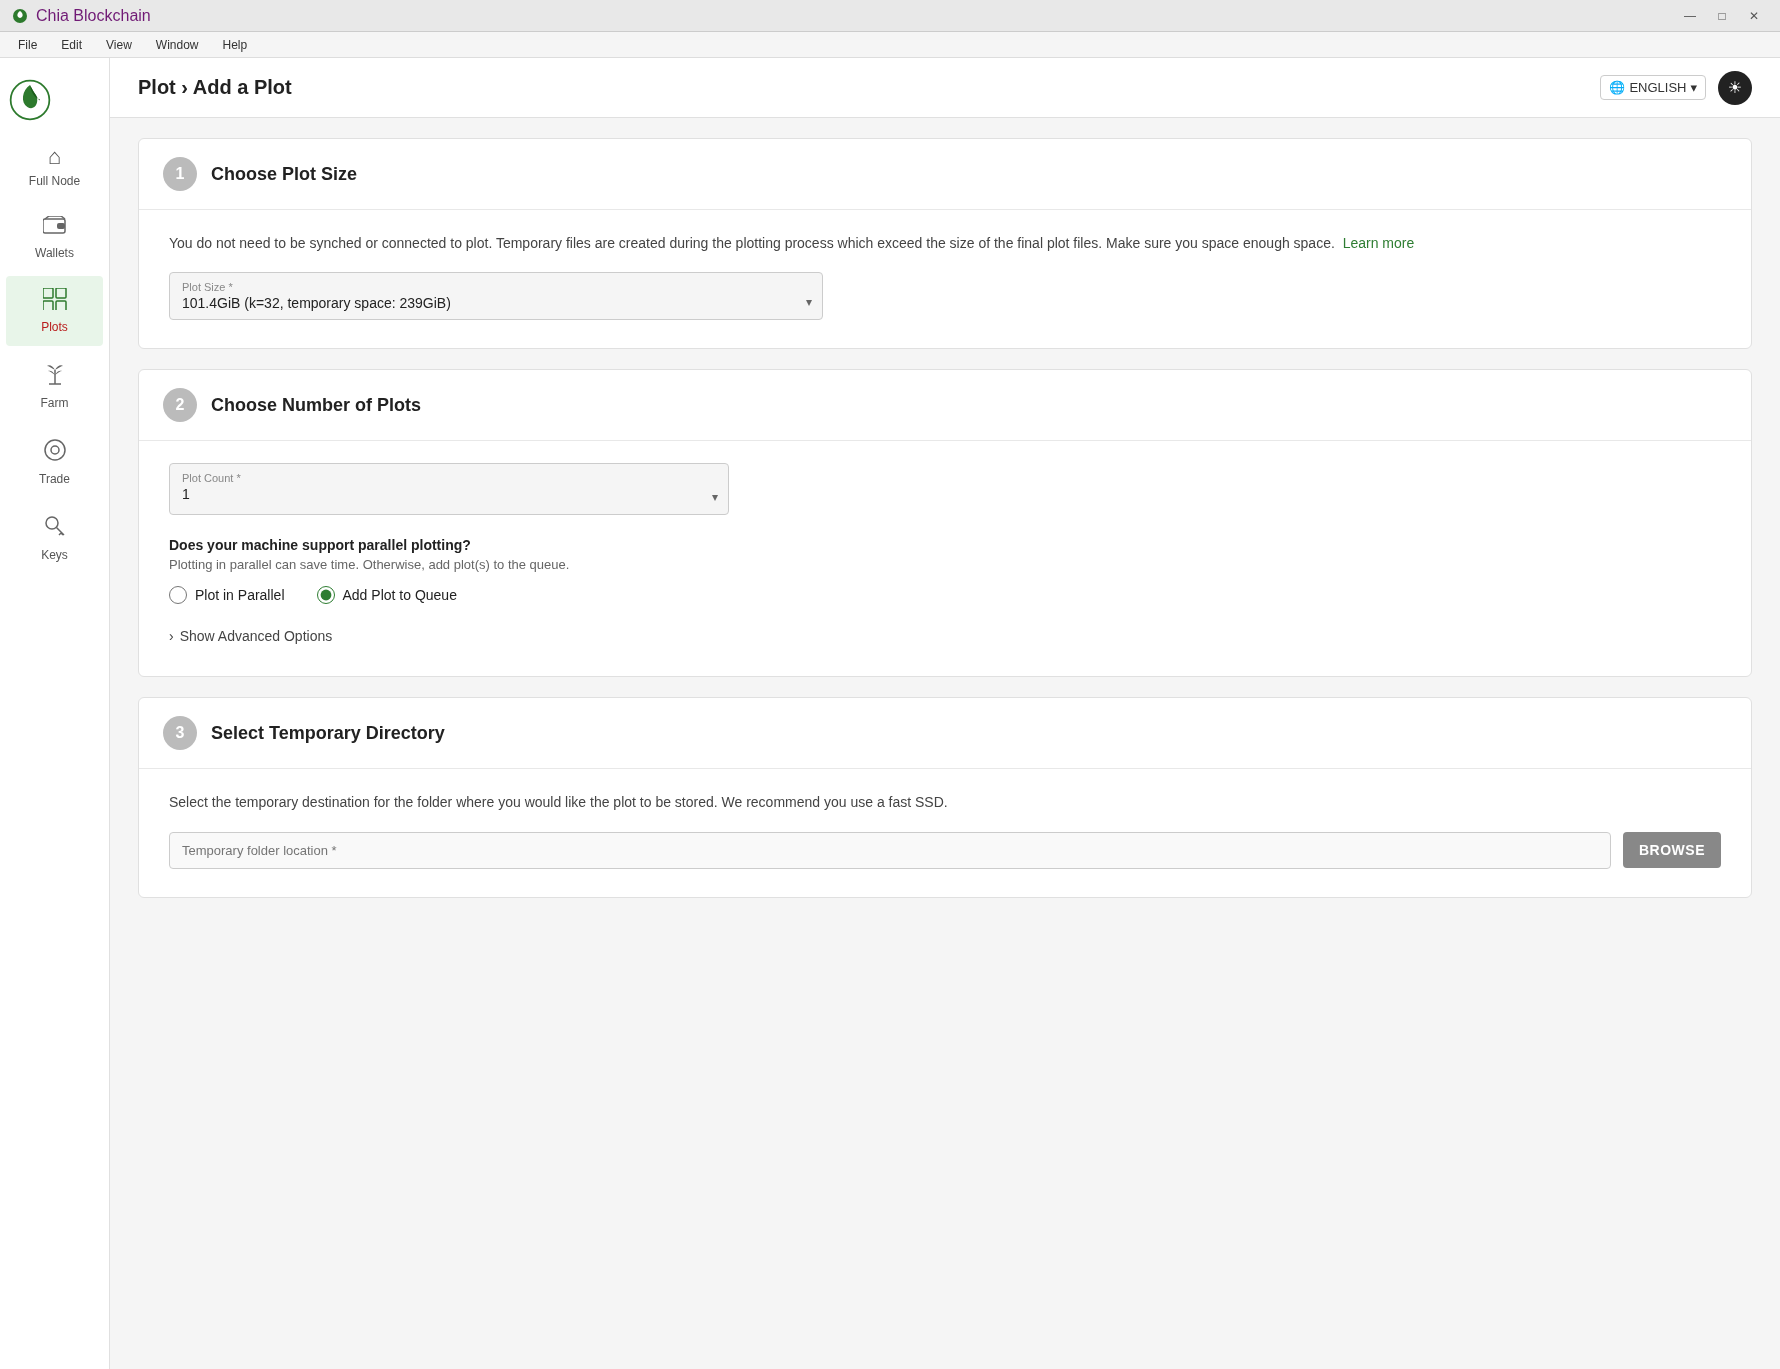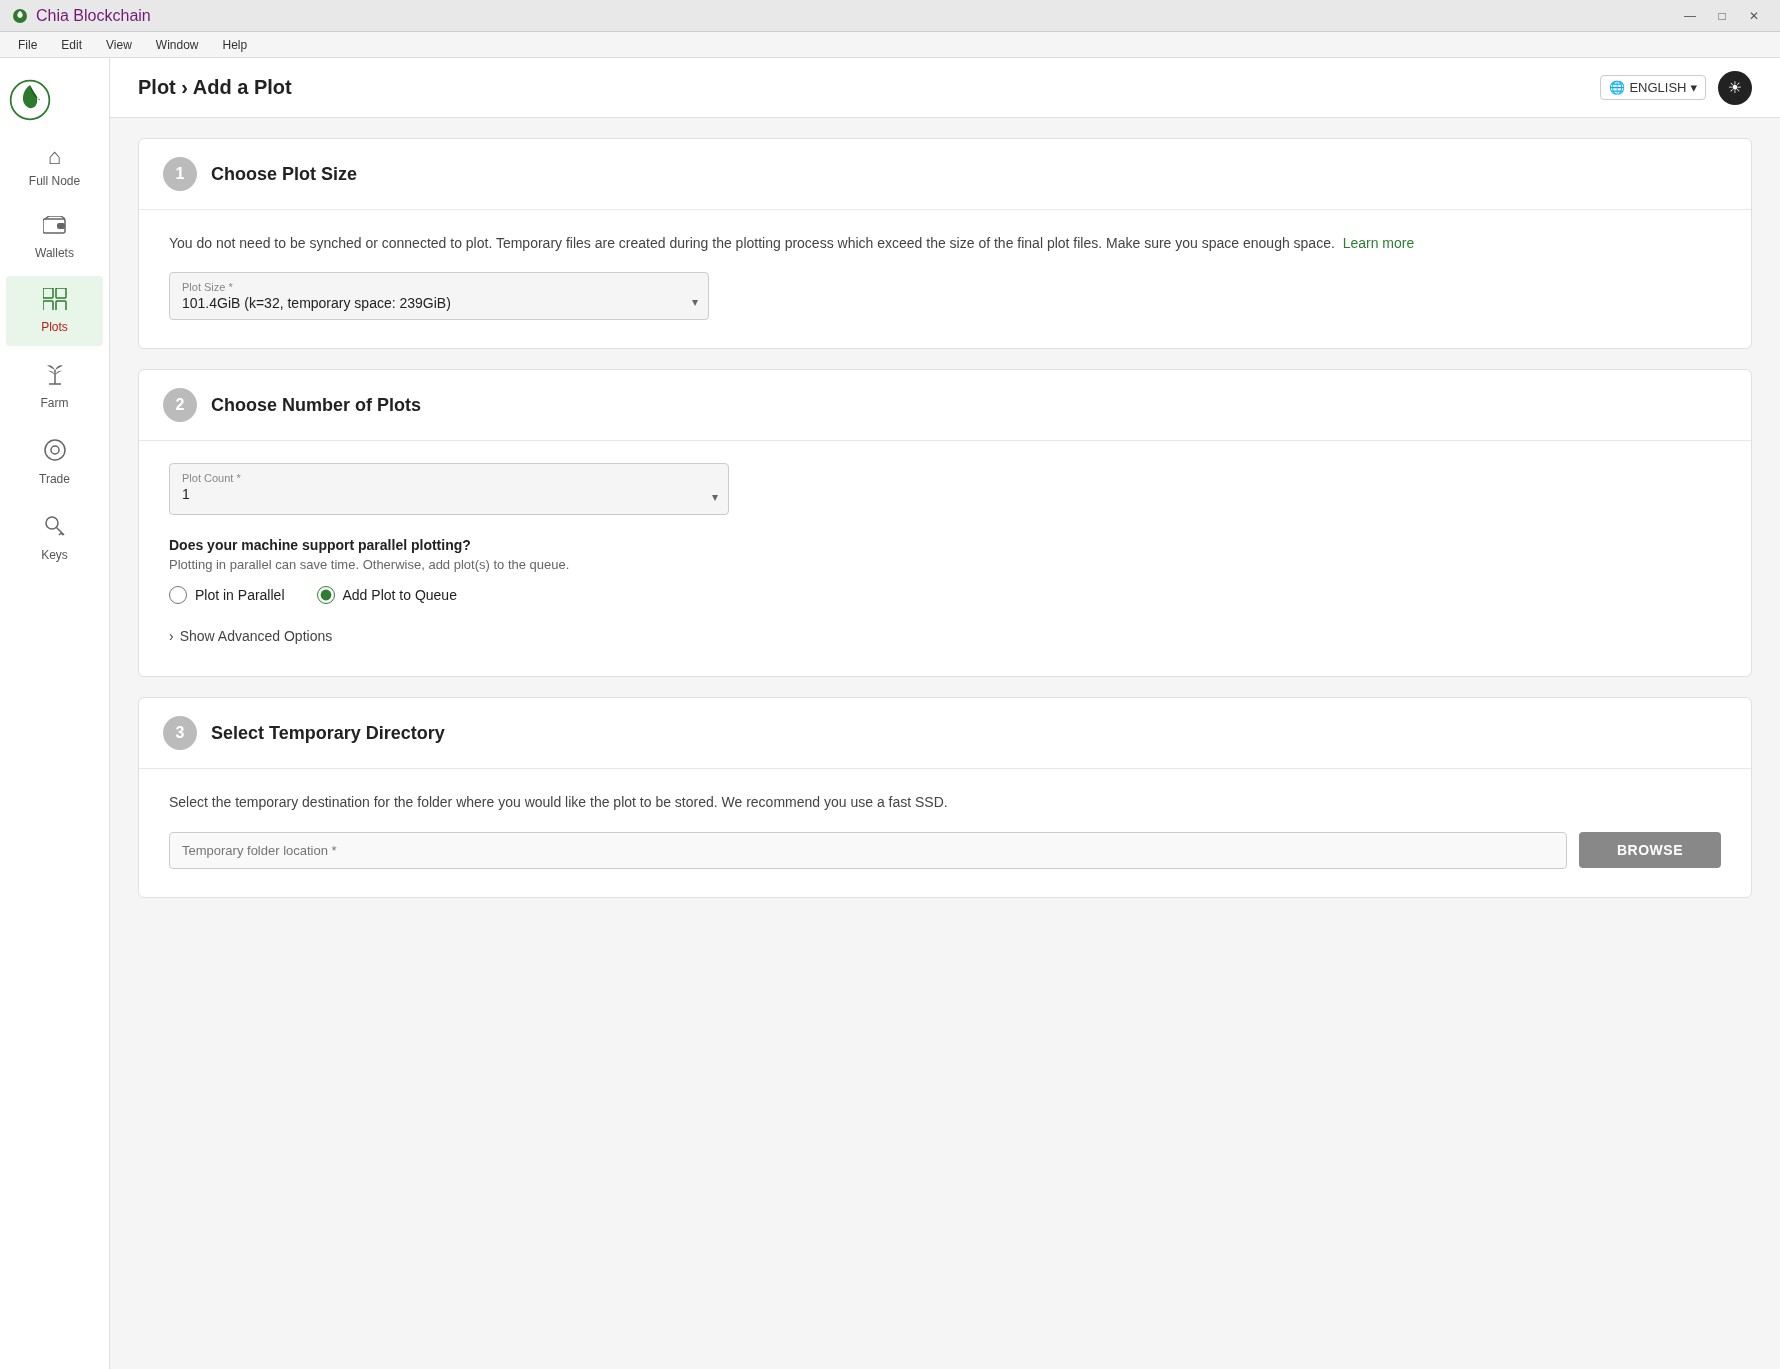--- a/index.html
+++ b/index.html
@@ -214,21 +214,21 @@
       line-height: 1.6;
       margin-bottom: 18px;
     }
     .learn-more {
       color: #2e7d32;
       text-decoration: none;
       cursor: pointer;
     }
     .select-wrapper {
       position: relative;
-      width: 540px;
+      width: 654px;
     }
 
     
     .plot-count-wrapper {
       width: 560px;
       margin-bottom: 22px;
     }
     .field-label-inside {
       font-size: 11px;
       color: #888;
@@ -293,21 +293,21 @@
       align-items: center;
       gap: 6px;
       cursor: pointer;
       color: #444;
       font-size: 14px;
       padding: 4px 0;
     }
 
     
     .browse-btn {
-      padding: 10px 38px;
+      padding: 10px 16px;
       background: #888;
       color: #fff;
       border: none;
       border-radius: 4px;
       font-size: 14px;
       font-weight: 600;
       cursor: pointer;
       letter-spacing: 0.5px;
     }
 

